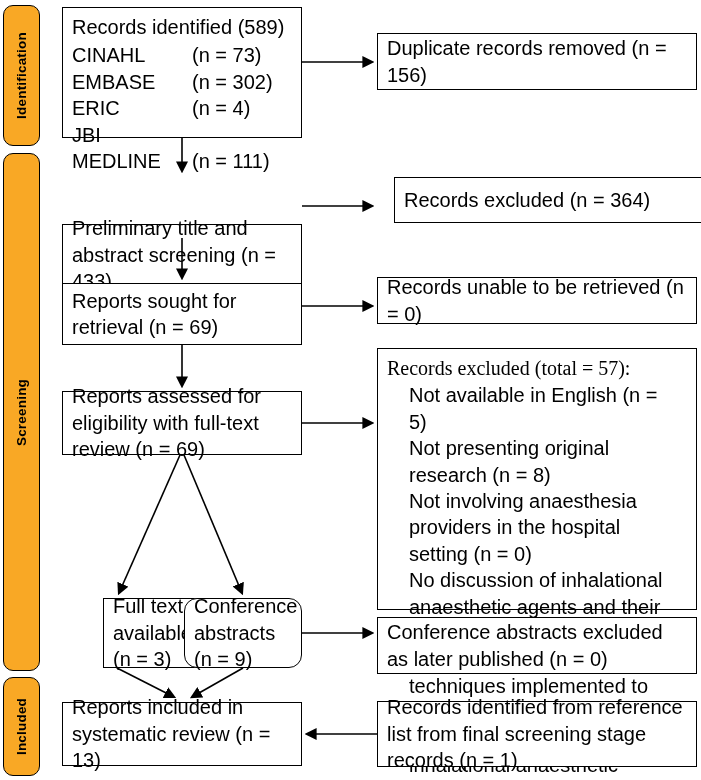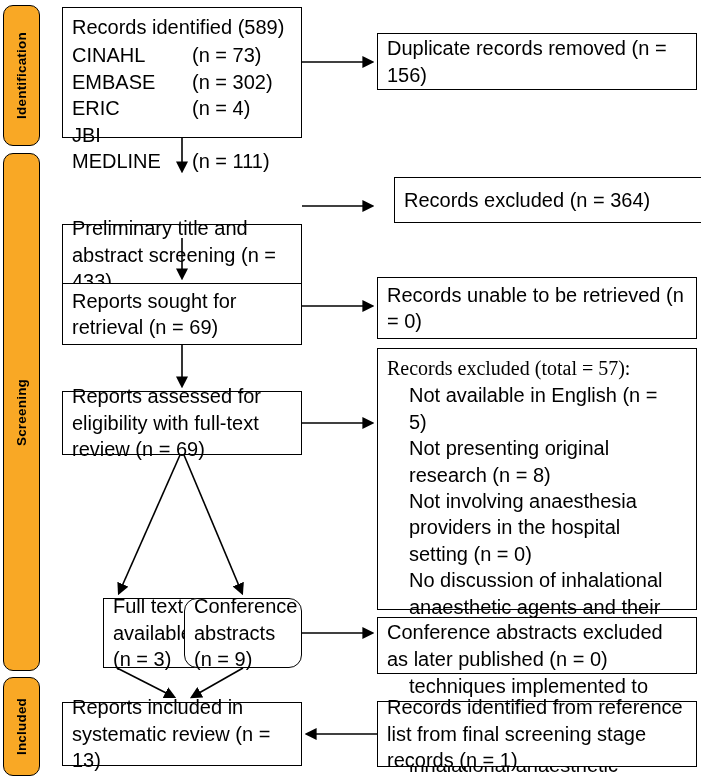--- a/index.html
+++ b/index.html
@@ -119,21 +119,21 @@
 </div>
 
 <div class="box" style="left:377px;top:33px;width:320px;height:57px;">
   <div class="txt">Duplicate records removed (n = 156)</div>
 </div>
 
 <div class="box" style="left:377px;top:177px;width:320px;height:46px;margin-left:17px;">
   <div class="txt">Records excluded (n = 364)</div>
 </div>
 
-<div class="box" style="left:377px;top:277px;width:320px;height:62px;">
+<div class="box" style="left:377px;top:277px;width:320px;height:47px;">
   <div class="txt">Records unable to be retrieved (n = 0)</div>
 </div>
 
 <div class="box top" style="left:377px;top:348px;width:320px;height:262px;">
   <div class="txt">
     <div class="excl-title">Records excluded (total = 57):</div>
     <div class="reason">Not available in English (n = 5)</div>
     <div class="reason">Not presenting original research (n = 8)</div>
     <div class="reason">Not involving anaesthesia providers in the hospital setting (n = 0)</div>
     <div class="reason">No discussion of inhalational anaesthetic agents and their environmental impact (n = 8)</div>

